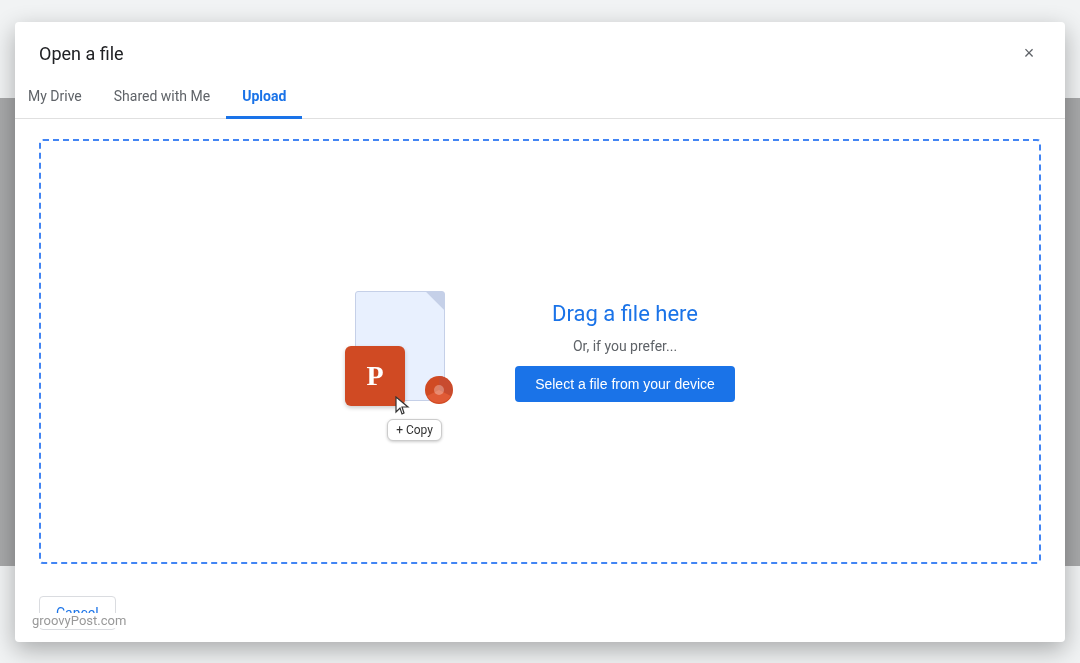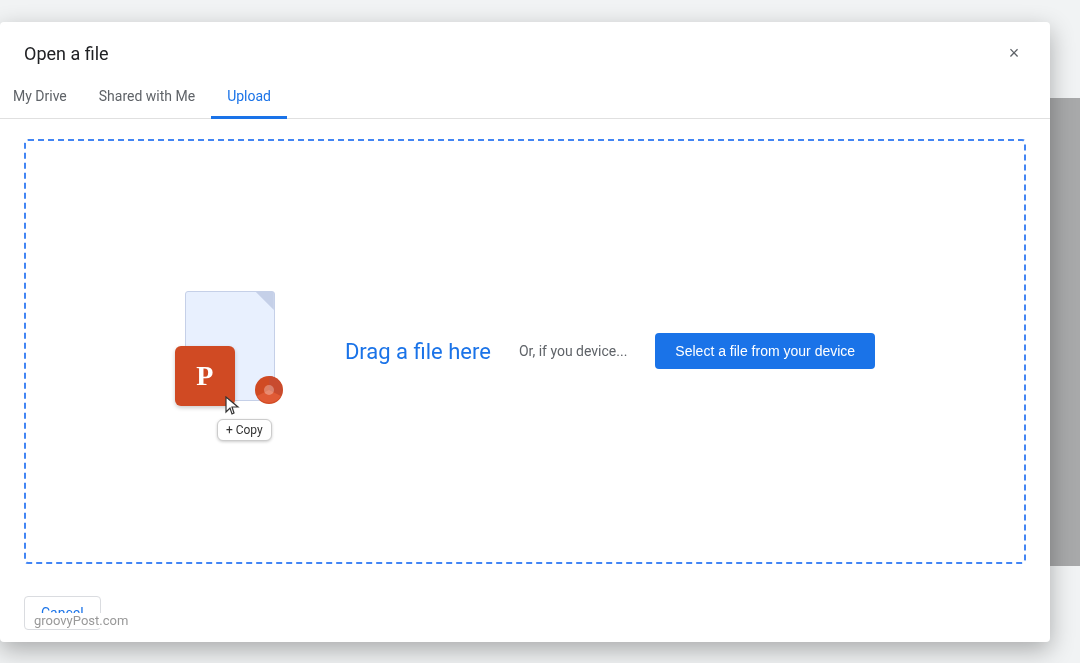--- a/index.html
+++ b/index.html
@@ -15,21 +15,21 @@
       overflow: hidden;
     }
 
     .dialog-overlay {
       position: relative;
       width: 1080px;
       height: 468px;
       background: rgba(0,0,0,0.3);
       display: flex;
       align-items: center;
-      justify-content: flex-start;
+      justify-content: center;
     }
 
     .dialog {
       background: #fff;
       border-radius: 4px;
       box-shadow: 0 8px 24px rgba(0,0,0,0.3);
       width: 1050px;
       min-height: 620px;
       display: flex;
       flex-direction: column;
@@ -77,21 +77,21 @@
       cursor: pointer;
       border-bottom: 3px solid transparent;
       margin-bottom: -1px;
       white-space: nowrap;
       text-decoration: none;
     }
 
     .tab.active {
       color: #1a73e8;
       border-bottom: 3px solid #1a73e8;
-      font-weight: 400;
+      font-weight: 700;
     }
 
     .tab:first-child {
       padding-left: 0;
     }
 
     .dialog-body {
       flex: 1;
       padding: 20px 24px;
       display: flex;
@@ -199,22 +199,23 @@
       white-space: nowrap;
       box-shadow: 0 1px 3px rgba(0,0,0,0.2);
     }
 
     .copy-badge::before {
       content: '+ ';
     }
 
     .upload-content {
       display: flex;
-      align-items: center;
-      gap: 28px;
+      flex-direction: column;
+      align-items: center;
+      gap: 12px;
     }
 
     .drag-text {
       font-size: 22px;
       color: #1a73e8;
       font-weight: 400;
     }
 
     .or-text {
       font-size: 14px;
@@ -246,21 +247,21 @@
       padding: 8px 16px;
       font-size: 14px;
       color: #1a73e8;
       cursor: pointer;
       font-family: inherit;
     }
 
     .watermark {
       position: absolute;
       bottom: 14px;
-      left: 32px;
+      left: 15px;
       font-size: 13px;
       color: #999;
       background: white;
       padding: 0 2px;
     }
   </style>
 </head>
 <body>
 
 <div class="dialog-overlay">
@@ -297,21 +298,21 @@
             <path d="M1 1 L1 16 L5 12 L7 18 L9 17 L7 11 L13 11 Z" fill="white" stroke="#333" stroke-width="1.2"></path>
           </svg>
 
           <div class="copy-badge">
             <span>Copy</span>
           </div>
         </div>
 
         <div class="upload-content">
           <div class="drag-text">Drag a file here</div>
-          <div class="or-text">Or, if you device...</div>
+          <div class="or-text">Or, if you prefer...</div>
           <button class="select-btn">Select a file from your device</button>
         </div>
 
       </div>
     </div>
 
     <div class="dialog-footer">
       <button class="cancel-btn">Cancel</button>
       <span class="watermark">groovyPost.com</span>
     </div>

